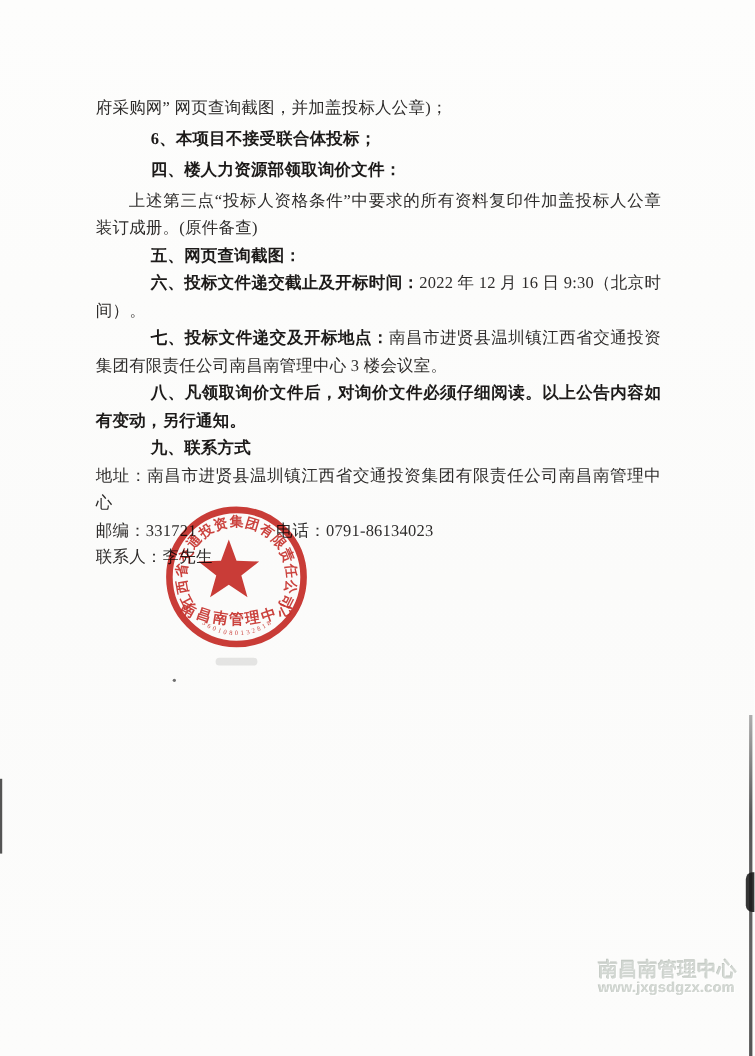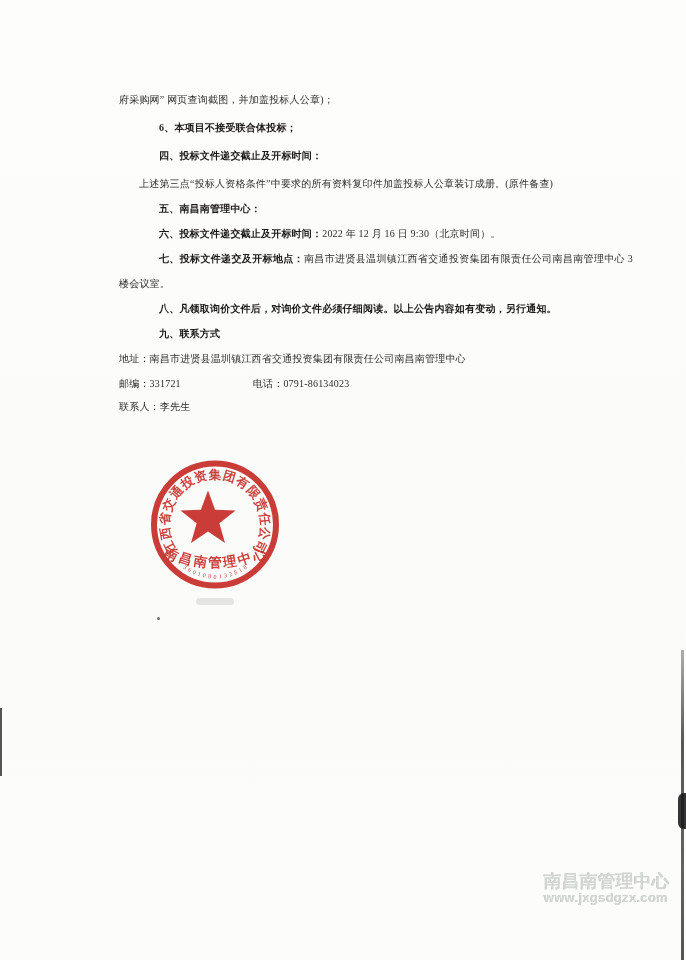--- a/index.html
+++ b/index.html
@@ -5,24 +5,23 @@
 <style>
   html,body{margin:0;padding:0;}
   body{
     width:686px;height:960px;position:relative;overflow:hidden;
     background:linear-gradient(180deg,#fdfdfc 0%,#fbfbfa 55%,#fcfcfb 100%);
     font-family:"Liberation Serif","DejaVu Serif",serif;
   }
   
   .doc{
     position:absolute;left:87px;top:87px;width:514px;
-    font-size:10px;line-height:25px;color:#2e2c2b;
+    font-size:15px;line-height:25px;color:#2e2c2b;
     text-align:justify;text-justify:inter-ideograph;
     letter-spacing:0.2px;
-    margin-left:32px;
   }
   .para{margin:0;}
   .para.indent{text-indent:2em;}
   .para:nth-child(-n+3){margin-bottom:3px;}
   .b{font-weight:700;color:#1c1a19;padding-left:20px;}
   
   .contact-row{display:flex;align-items:center;text-indent:0;}
   .contact-item{white-space:nowrap;}
   .contact-item:nth-child(1){margin-right:72px;}
   .contact-item:nth-child(2){margin-right:34px;}
@@ -52,23 +51,23 @@
   .art-dot{left:157px;top:617px;width:3px;height:3px;background:#6f6f6f;border-radius:50%;}
   .art-smudge{left:196px;top:598px;width:38px;height:7px;background:#d2d2d0;
     border-radius:4px;opacity:.55;}
 </style>
 </head>
 <body>
 
 <div class="doc">
     <div class="para"><span>府采购网” 网页查询截图，并加盖投标人公章)；</span></div>
     <div class="para indent"><span class="b">6、本项目不接受联合体投标；</span></div>
-    <div class="para indent"><span class="b">四、投标文件递交截止及开标时间：</span></div>
+    <div class="para indent"><span class="b">四、楼人力资源部领取询价文件：</span></div>
     <div class="para indent"><span>上述第三点“投标人资格条件”中要求的所有资料复印件加盖投标人公章装订成册。(原件备查)</span></div>
-    <div class="para indent"><span class="b">五、南昌南管理中心：</span></div>
+    <div class="para indent"><span class="b">五、网页查询截图：</span></div>
     <div class="para indent"><span class="b">六、投标文件递交截止及开标时间：</span><span>2022 年 12 月 16 日 9:30（北京时间）。</span></div>
     <div class="para indent"><span class="b">七、投标文件递交及开标地点：</span><span>南昌市进贤县温圳镇江西省交通投资集团有限责任公司南昌南管理中心 3 楼会议室。</span></div>
     <div class="para indent"><span class="b">八、凡领取询价文件后，对询价文件必须仔细阅读。以上公告内容如有变动，另行通知。</span></div>
     <div class="para indent"><span class="b">九、联系方式</span></div>
     <div class="para"><span>地址：南昌市进贤县温圳镇江西省交通投资集团有限责任公司南昌南管理中心</span></div>
     <div class="para contact-row">
       <span class="contact-item">邮编：331721</span>
       <span class="contact-item">电话：0791-86134023</span>
     </div>
     <div class="para contact-person">联系人：李先生</div>

